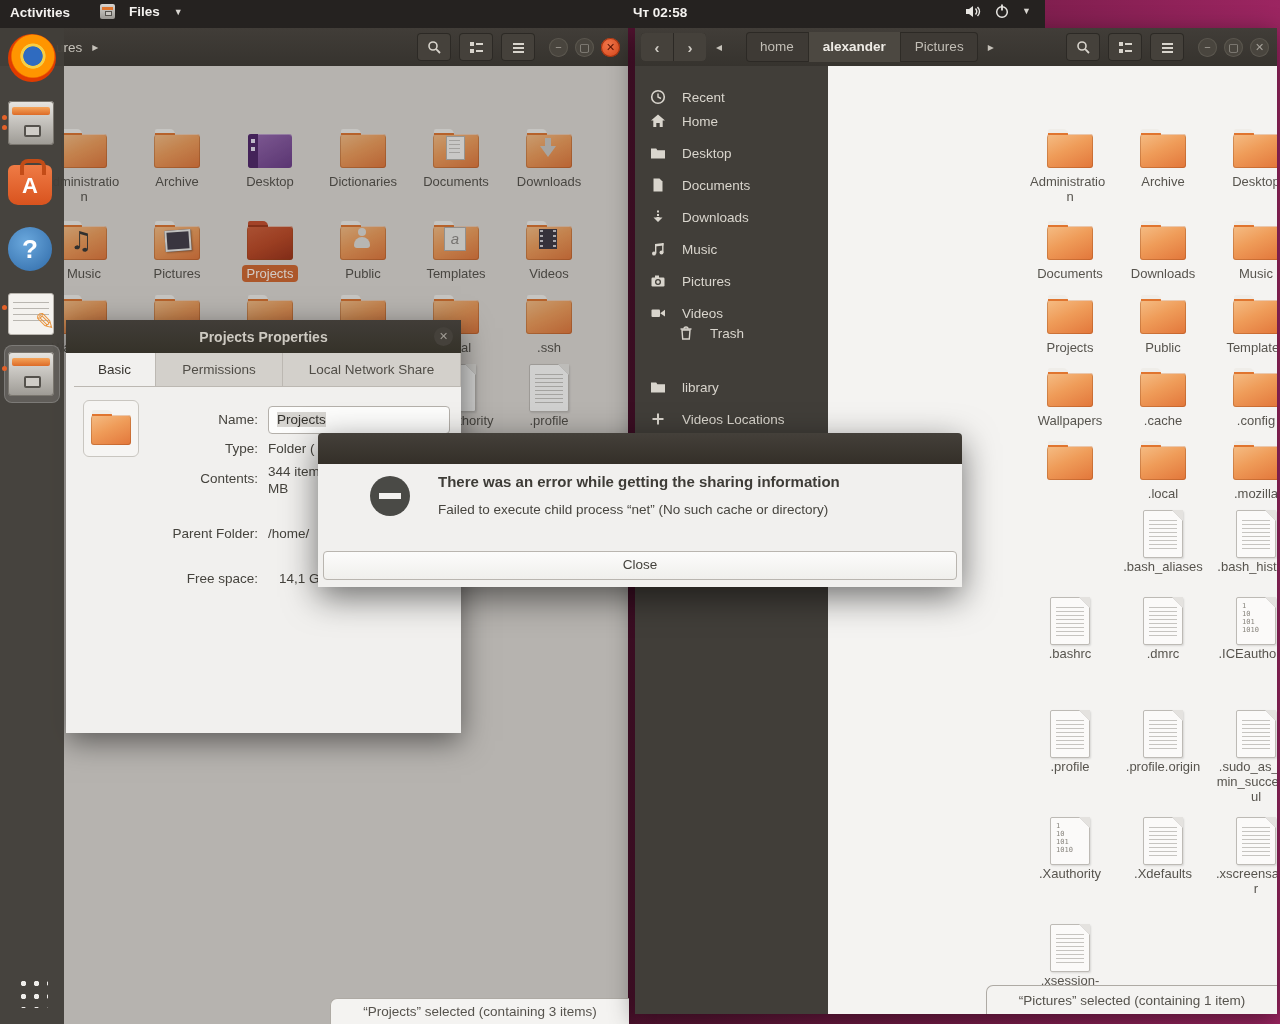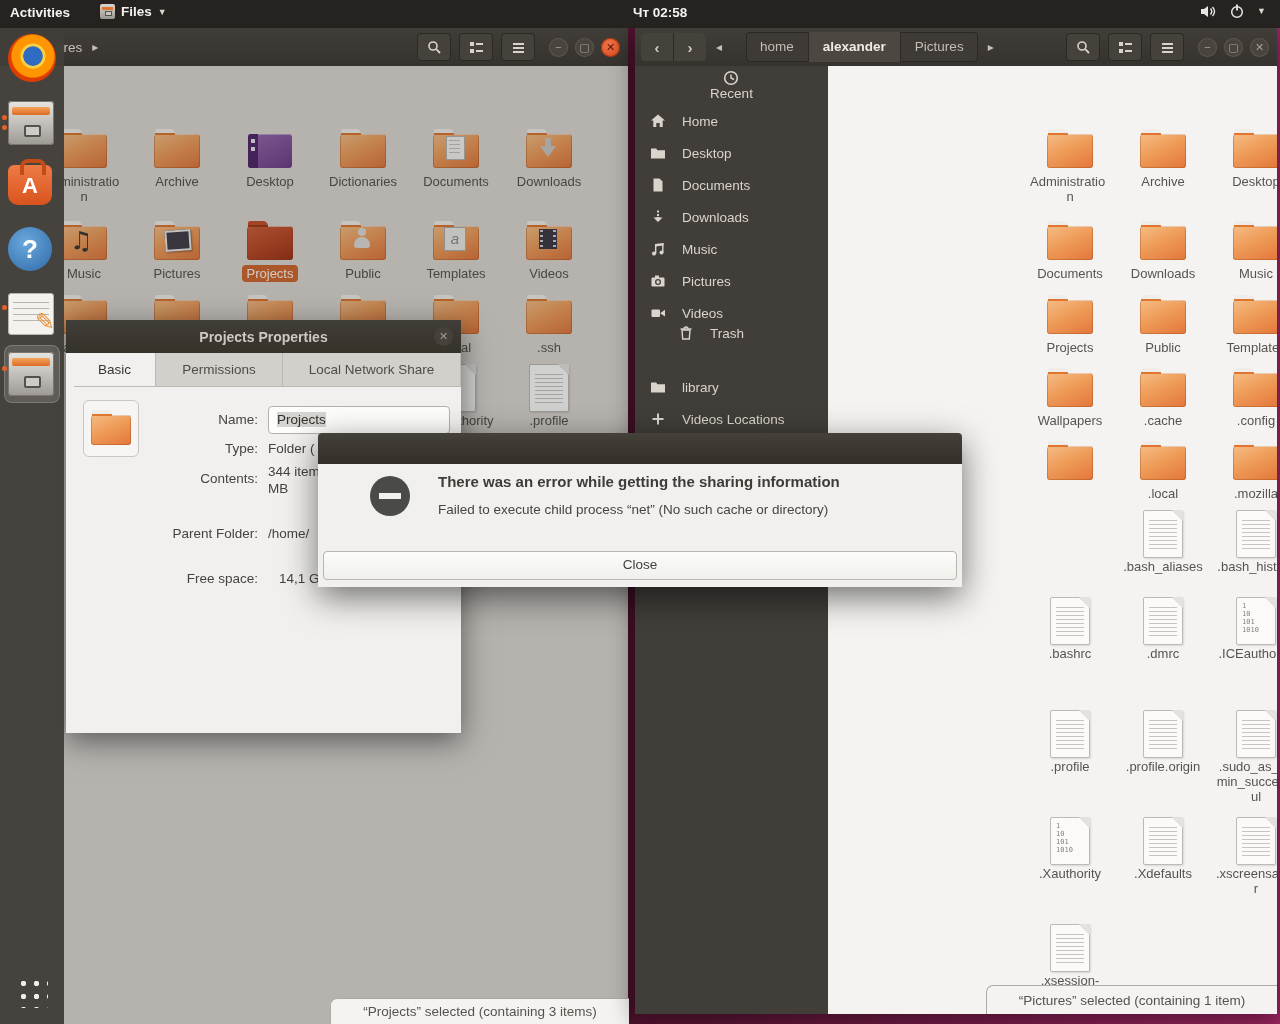--- a/index.html
+++ b/index.html
@@ -1,22 +1,22 @@
 <!DOCTYPE html>
 <html><head>
 <meta charset="utf-8">
 <style>
   html,body{margin:0;padding:0;}
   body{width:1280px;height:1024px;overflow:hidden;font-family:"Liberation Sans","DejaVu Sans",sans-serif;
        background:linear-gradient(90deg,#3a0c24 0%,#5a1535 55%,#9c2561 100%);position:relative;}
   .abs{position:absolute;}
   
-  #topbar{left:0;top:0;width:1280px;height:28px;background:#252220;color:#f4f2ef;z-index:70;font-size:13.5px;}
+  #topbar{left:0;top:0;width:1045px;height:28px;background:#252220;color:#f4f2ef;z-index:70;font-size:13.5px;}
   #topbar .activities{left:10px;top:5px;font-weight:bold;}
-  #topbar .appmenu{left:100px;top:4px;display:flex;align-items:center;gap:6px;font-weight:bold;}
+  #topbar .appmenu{left:100px;top:4px;display:flex;align-items:center;gap:14px;font-weight:bold;}
   .mini-cabinet{width:15px;height:15px;background:linear-gradient(#d8d6d2,#9a9792);border-radius:2px;position:relative;}
   .mini-cabinet::before{content:"";position:absolute;left:2px;top:3px;right:2px;height:3px;background:#e0762f;}
   .mini-cabinet::after{content:"";position:absolute;left:5px;bottom:3px;width:5px;height:3px;border:1px solid #55524d;background:#c9c6c1;}
   #topbar .clock{left:633px;top:5px;font-weight:bold;}
   #topbar .sysicons{right:14px;top:3px;display:flex;align-items:center;gap:12px;}
   .caret{font-size:9px;color:#d8d5d0;}
   
   #dock{left:0;top:28px;width:64px;height:996px;background:rgba(66,62,57,.96);z-index:60;}
   .dock-item{position:absolute;left:8px;width:48px;height:48px;}
   .dock-dot{position:absolute;left:2px;width:5px;height:5px;border-radius:50%;background:#e4622a;}
@@ -340,21 +340,21 @@
           <rect x="2" y="11" width="11" height="2"></rect>
         </svg>
       </div>
     <div class="winbtns" style="margin-right:8px">
       <div class="wbtn">−</div>
       <div class="wbtn">▢</div>
       <div class="wbtn">✕</div>
     </div>
   </div>
   <div class="sidebar" id="sidebar-right">
-      <div class="side-item" style="top: 4px; flex-direction: column;">
+      <div class="side-item" style="top: 16px;">
         <span class="sic">
           <svg width="16" height="16" viewBox="0 0 16 16">
             <circle cx="8" cy="8" r="6.3" fill="none" stroke="#d9d5cd" stroke-width="1.6"></circle>
             <path d="M8,4.5 V8 L11,9.5" stroke="#d9d5cd" stroke-width="1.4" fill="none"></path>
           </svg>
         </span>
         <span>Recent</span>
       </div>
       <div class="side-item" style="top: 40px;">
         <span class="sic">

